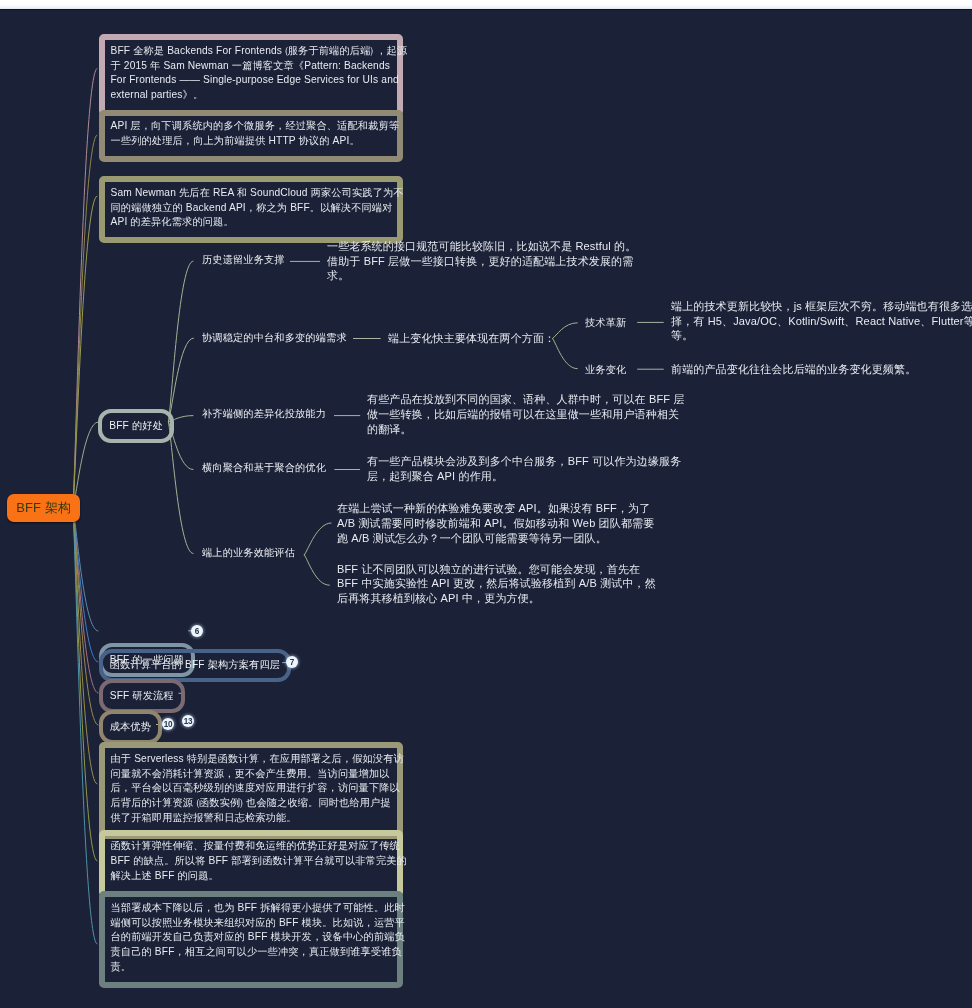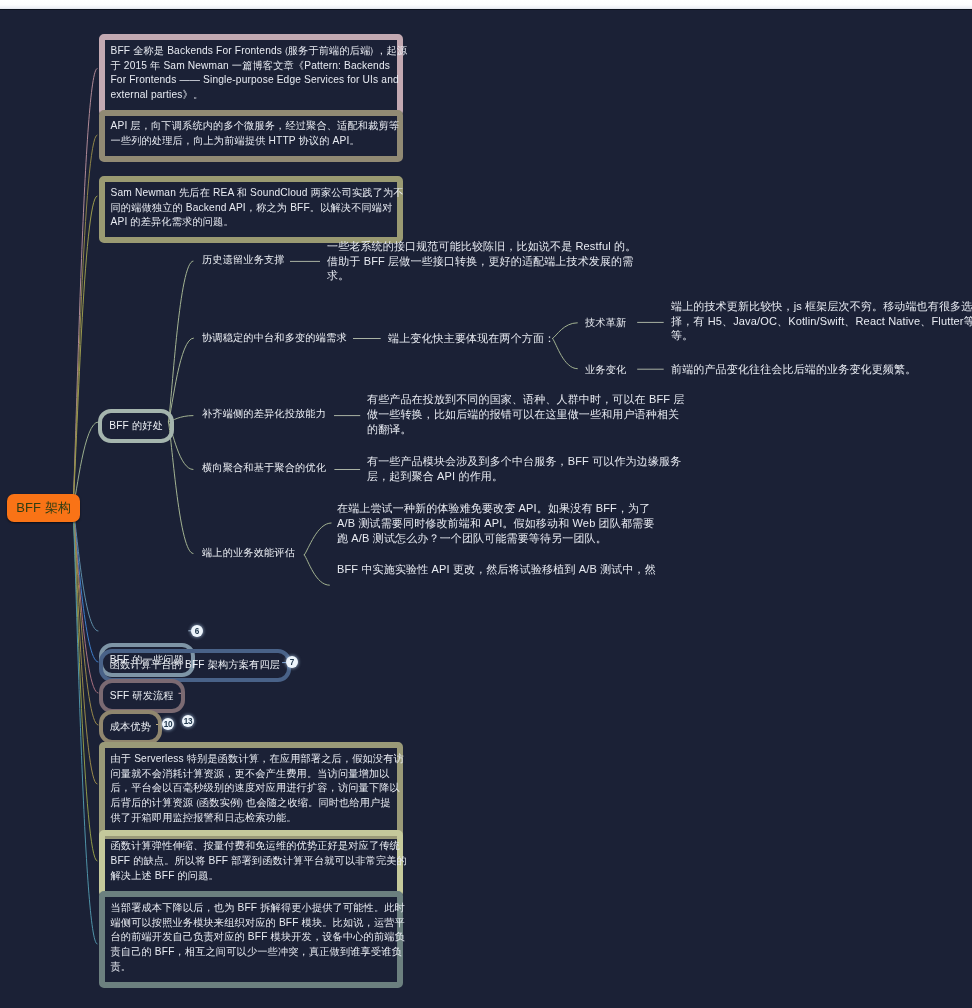--- a/index.html
+++ b/index.html
@@ -105,21 +105,23 @@
 <div class="txt" style="left:367px;top:444px;">
       <span class="ln">有一些产品模块会涉及到多个中台服务，BFF 可以作为边缘服务</span>
       <span class="ln">层，起到聚合 API 的作用。</span>
     </div>
 <div class="txt" style="left:337px;top:491.4px;">
       <span class="ln">在端上尝试一种新的体验难免要改变 API。如果没有 BFF，为了</span>
       <span class="ln">A/B 测试需要同时修改前端和 API。假如移动和 Web 团队都需要</span>
       <span class="ln">跑 A/B 测试怎么办？一个团队可能需要等待另一团队。</span>
     </div>
 <div class="txt" style="left:337px;top:551.6px;">
+      <span class="ln">BFF 让不同团队可以独立的进行试验。您可能会发现，首先在</span>
       <span class="ln">BFF 中实施实验性 API 更改，然后将试验移植到 A/B 测试中，然</span>
+      <span class="ln">后再将其移植到核心 API 中，更为方便。</span>
     </div>
 <div class="lbl" style="left:585px;top:306.1px;">技术革新</div>
 <div class="lbl" style="left:585px;top:352.5px;">业务变化</div>
 <div class="txt" style="left:671px;top:288.8px;">
       <span class="ln">端上的技术更新比较快，js 框架层次不穷。移动端也有很多选</span>
       <span class="ln">择，有 H5、Java/OC、Kotlin/Swift、React Native、Flutter等</span>
       <span class="ln">等。</span>
     </div>
 <div class="txt" style="left:671px;top:351.8px;">
       <span class="ln">前端的产品变化往往会比后端的业务变化更频繁。</span>

